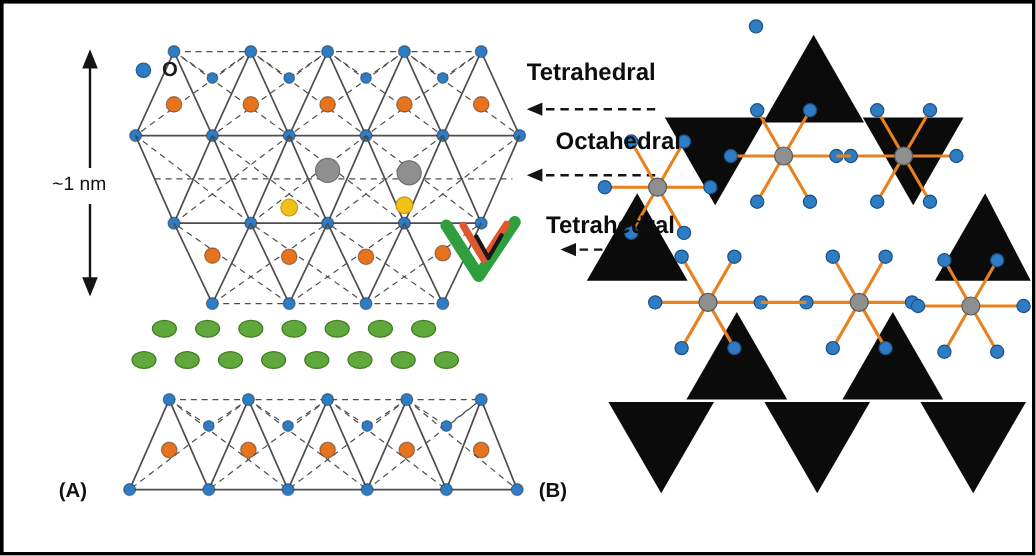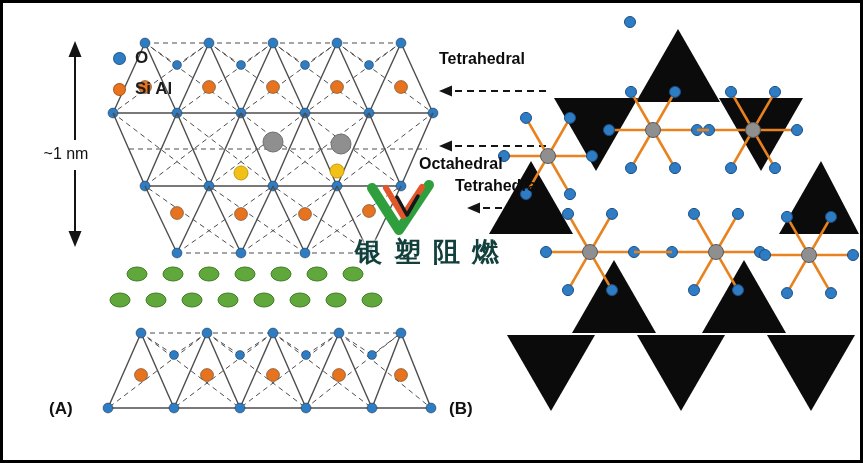--- a/index.html
+++ b/index.html
@@ -18,23 +18,23 @@
     display:flex;flex-direction:column;gap:9px;
   }
   .legend-row{display:flex;align-items:center;gap:9px;height:22px;}
   .legend-dot{width:13px;height:13px;border-radius:50%;box-shadow:inset 0 0 0 1px rgba(0,0,0,.25);}
   .legend-dot.hidden{visibility:hidden;}
   .legend-label{font-size:17px;font-weight:700;color:#1c1c1c;white-space:nowrap;}
   .scale-label{
     position:absolute;left:30px;top:142px;width:66px;
     font-size:16px;font-weight:400;color:#111;text-align:center;
   }
-  .ann{position:absolute;font-size:16px;font-weight:700;color:#0d0d0d;white-space:nowrap;}
+  .ann{position:absolute;font-size:20px;font-weight:700;color:#0d0d0d;white-space:nowrap;}
   .ann-0{left:436px;top:47px;}
-  .ann-1{left:416px;top:104px;margin-top:48px;}
+  .ann-1{left:460px;top:104px;}
   .ann-2{left:452px;top:174px;}
   .watermark-text{
     position:absolute;left:352px;top:231px;
     font-size:27px;font-weight:700;letter-spacing:12px;
     text-shadow:0 0 4px #fff,0 0 2px #fff;
     white-space:nowrap;
   }
   .panel-label{position:absolute;font-size:17px;font-weight:600;color:#111;}
   .panel-label.a{left:46px;top:396px;}
   .panel-label.b{left:446px;top:396px;}
@@ -322,30 +322,25 @@
         <path d="M383 185 L400 213 L419 184" fill="none" stroke="#e2562b" stroke-width="6" stroke-linecap="round" stroke-linejoin="round"></path>
         <path d="M394 194 L404 212 L415 193" fill="none" stroke="#181818" stroke-width="3.5" stroke-linecap="round" stroke-linejoin="round"></path>
       </g>
   </svg>
 
   <div class="legend">
     <div class="legend-row">
       <span class="legend-dot" id="ldot0" style="background: rgb(46, 124, 195);"></span>
       <span class="legend-label">O</span>
     </div>
-    <div class="legend-row">
-      <span class="legend-dot" id="ldot2" style="background: rgb(232, 115, 30);"></span>
-      <span class="legend-label">Si Al</span>
-    </div>
   </div>
 
   <div class="scale-label">~1 nm</div>
 
   <div class="ann ann-0">Tetrahedral</div>
   <div class="ann ann-1">Octahedral</div>
   <div class="ann ann-2">Tetrahedral</div>
 
-  <div class="watermark-text" id="wmtext" style="color: rgb(18, 64, 60);">银塑阻燃</div>
 
   <div class="panel-label a">(A)</div>
   <div class="panel-label b">(B)</div>
 
 </div>
 
 </body></html>

